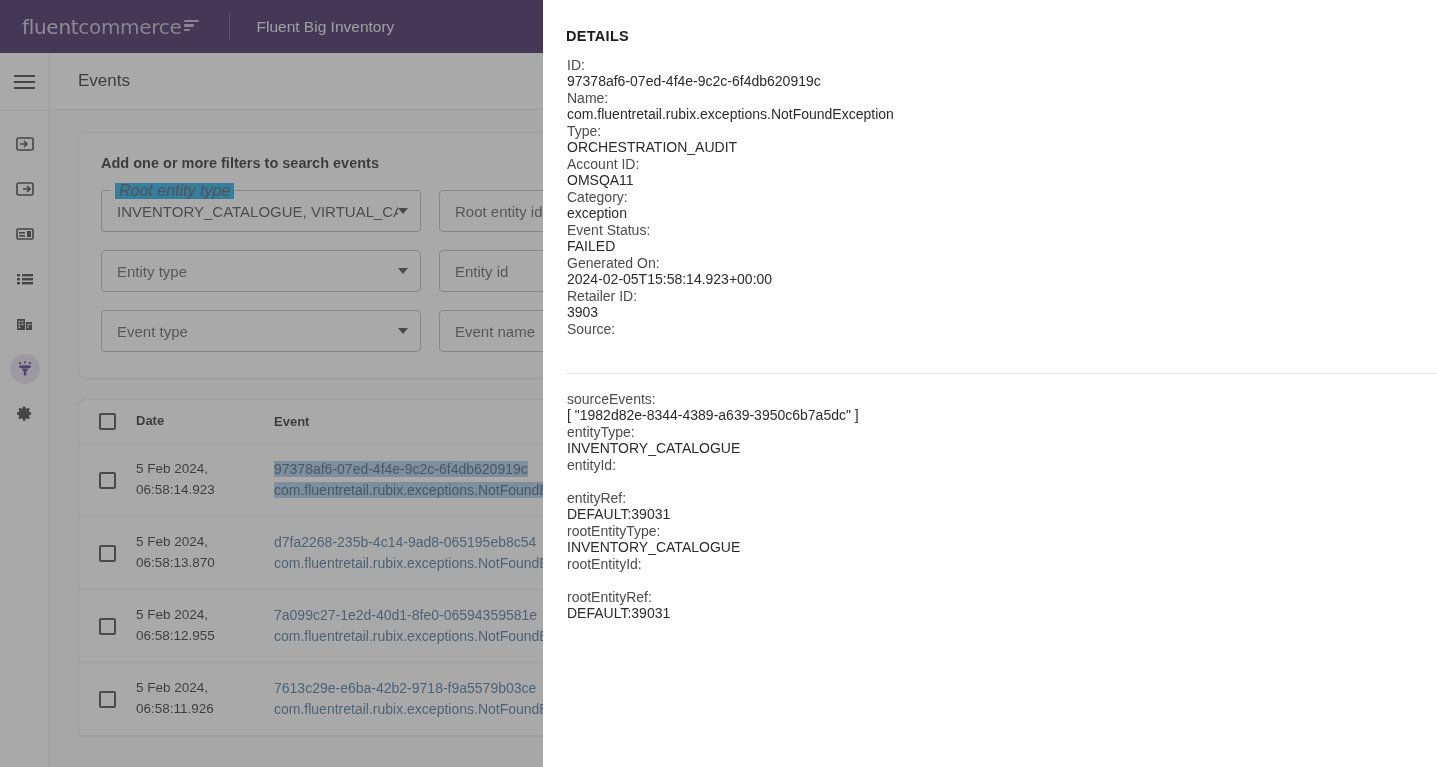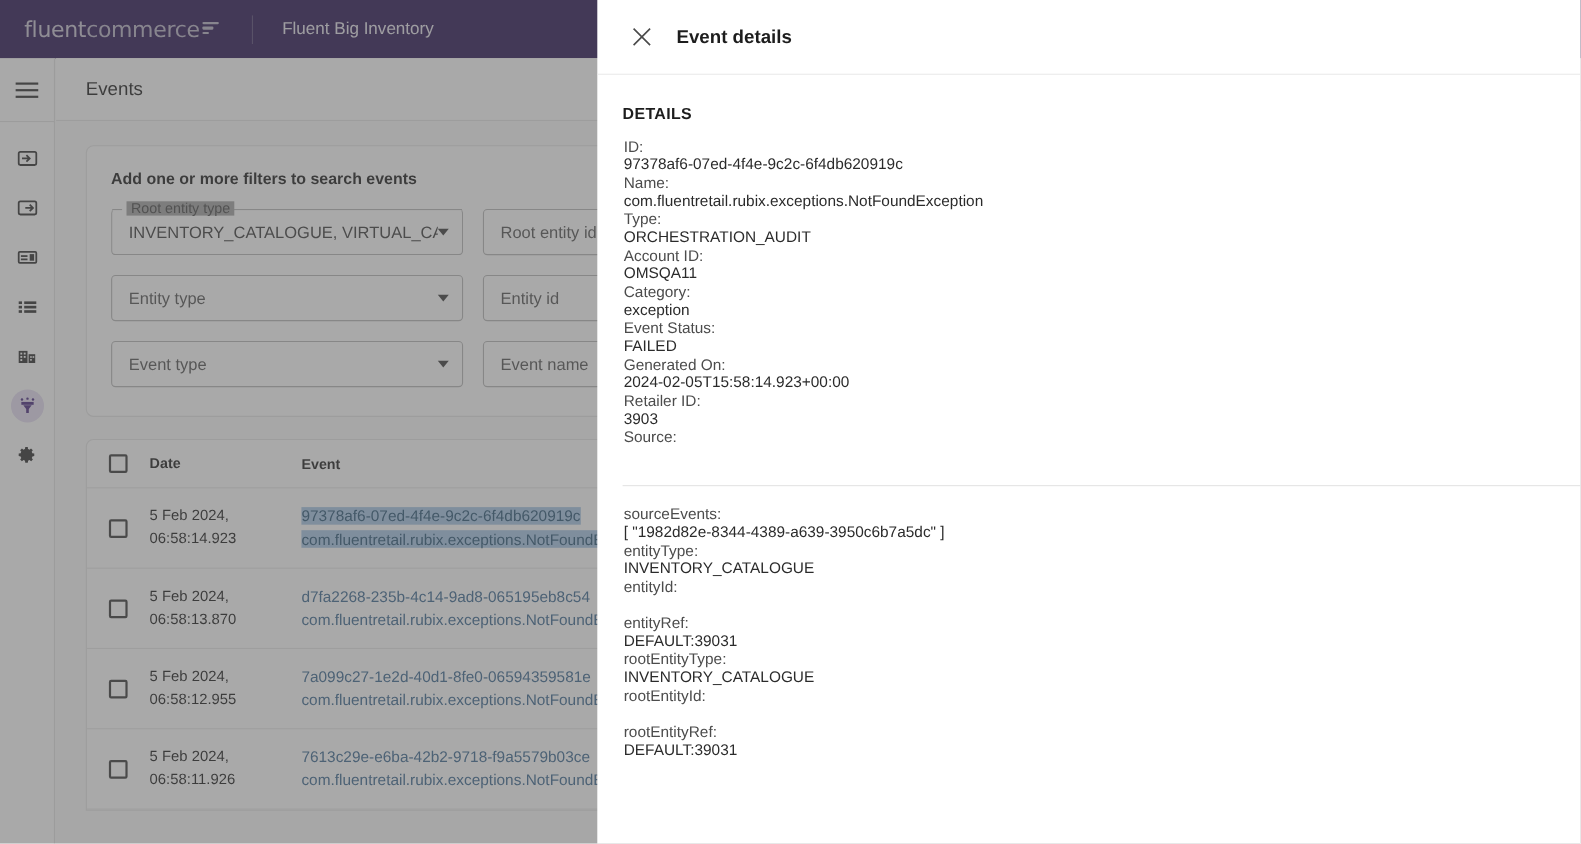--- a/index.html
+++ b/index.html
@@ -79,21 +79,21 @@
   }
   .field.notched { border-top-color: transparent; }
   .field .notch-bar {
     position: absolute; top: -1px; left: 0; right: 0; height: 1px;
     display: flex; align-items: center;
   }
   .field .notch-bar .seg-l { width: 9px; height: 1px; background: #b9b9b9; }
   .field .notch-bar .seg-r { flex: 1; height: 1px; background: #b9b9b9; }
   .field .flabel {
     position: absolute; top: -8px; left: 13px; padding: 0 4px;
-    font-size: 13px; color: #4a4a4a; background: #a3a3a3; line-height: 1;
+    font-size: 16px; color: #4a4a4a; background: #0ea5e9; line-height: 1; font-style: italic;
   }
 
   
   .table-card { margin: 20px 26px 0 27px; background: #fff; border: 1px solid #e6e6e6;
     border-top-left-radius: 7px; border-top-right-radius: 7px; overflow: hidden; }
   .trow { display: flex; align-items: center; border-bottom: 1px solid #e9e9e9; }
   .trow.head { height: 44px; }
   .trow.body { height: 73px; }
   .cb-cell { width: 57px; display: flex; justify-content: center; align-items: center; }
   .cb { width: 17px; height: 17px; border: 2px solid #3a3a3a; border-radius: 2px; }
@@ -340,28 +340,20 @@
             <div>com.fluentretail.rubix.exceptions.NotFoundException</div>
           </div>
         </div>
       </div>
     </div>
   </div>
 
   <div id="scrim"></div>
 
   <div id="drawer">
-    <div class="drawer-head">
-      <div class="close-btn">
-        <svg width="17" height="17" viewBox="0 0 17 17">
-            <path d="M1 1l15 15M16 1L1 16" stroke="#4a4a4a" stroke-width="1.5" fill="none"></path>
-          </svg>
-      </div>
-      <div class="drawer-title">Event details</div>
-    </div>
 
     <div class="drawer-body">
       <div class="sec-title">DETAILS</div>
 
       <div class="kv">
         <span class="k">ID:</span>
         <span class="v">97378af6-07ed-4f4e-9c2c-6f4db620919c</span>
       </div>
       <div class="kv">
         <span class="k">Name:</span>

